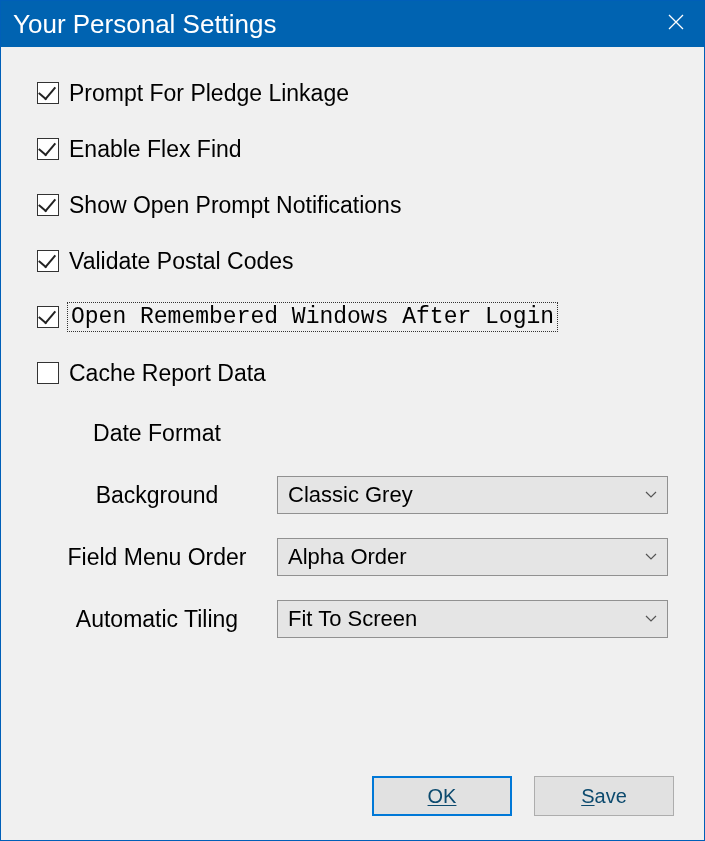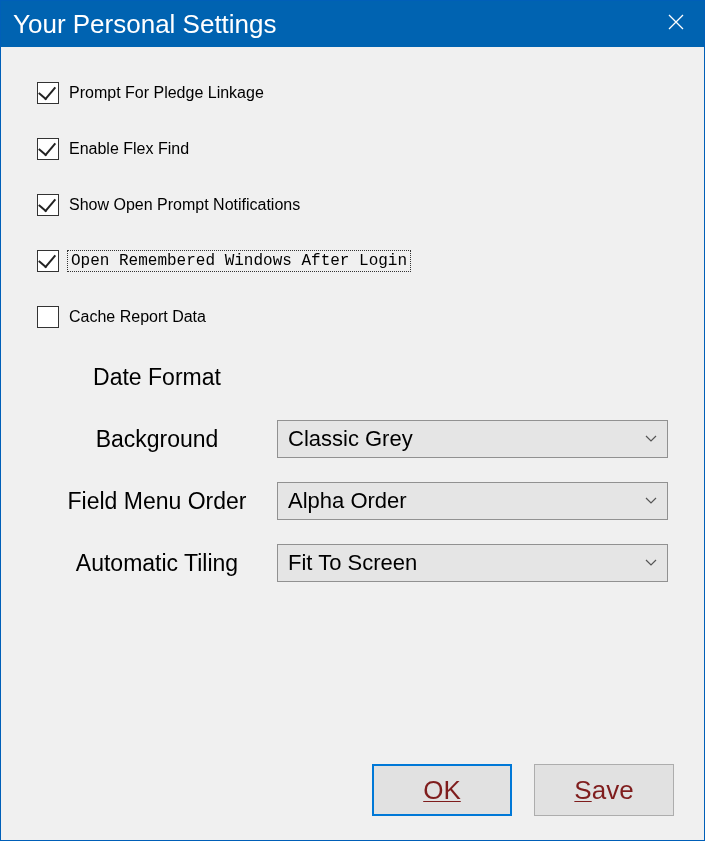--- a/index.html
+++ b/index.html
@@ -65,21 +65,21 @@
   .checkbox.checked::before {
     content: "";
     display: block;
     width: 14px;
     height: 8px;
     border-left: 2px solid #222;
     border-bottom: 2px solid #222;
     transform: rotate(-50deg) translate(1px,-2px);
   }
   .check-label {
-    font-size: 16px;
+    font-size: 23px;
     color: #000;
   }
   .check-label.focused {
     outline: 1px dotted #333;
     outline-offset: 1px;
     padding: 0 2px;
     font-family: Liberation Mono, monospace;
   }
   .formrow {
     display: flex;
@@ -115,28 +115,28 @@
   .formarea { margin-top: 24px; text-align: center; }
   .buttons {
     position: absolute;
     bottom: 24px;
     right: 30px;
     display: flex;
     gap: 22px;
   }
   .btn {
     width: 140px;
-    height: 52px;
+    height: 40px;
     background: #e1e1e1;
     border: 1px solid #adadad;
     display: flex;
     align-items: center;
     justify-content: center;
-    font-size: 26px;
-    color: #7f1d1d;
+    font-size: 20px;
+    color: #0c4a6e;
   }
   .btn.default {
     border: 2px solid #0078d7;
     background: #e1e1e1;
   }
   .ul { text-decoration: underline; text-decoration-thickness: 1px; text-underline-offset: 2px;}
 </style>
 </head>
 <body>
 
@@ -162,20 +162,24 @@
         <div class="checkrow">
           <div class="checkbox checked"></div>
           <div class="check-label">Enable Flex Find</div>
         </div>
         <div class="checkrow">
           <div class="checkbox checked"></div>
           <div class="check-label">Show Open Prompt Notifications</div>
         </div>
         <div class="checkrow">
           <div class="checkbox checked"></div>
+          <div class="check-label">Validate Postal Codes</div>
+        </div>
+        <div class="checkrow">
+          <div class="checkbox checked"></div>
           <div class="check-label focused">Open Remembered Windows After Login</div>
         </div>
         <div class="checkrow">
           <div class="checkbox"></div>
           <div class="check-label">Cache Report Data</div>
         </div>
       </div>
 
     <div class="formarea" id="formarea">
         <div class="formrow">

